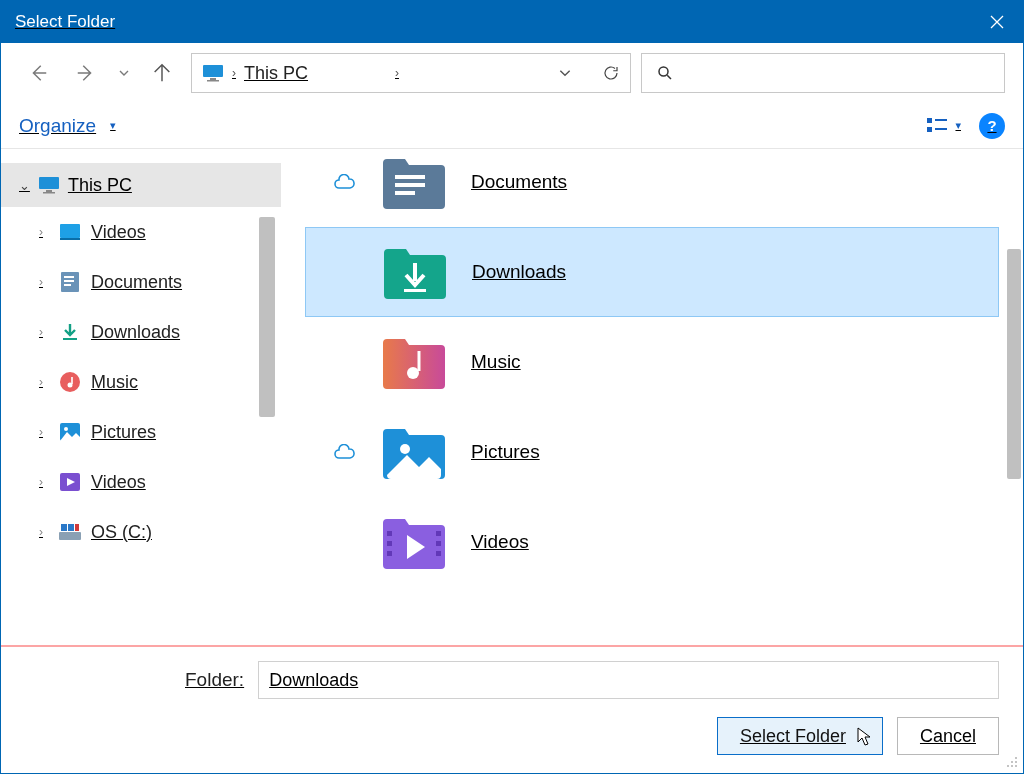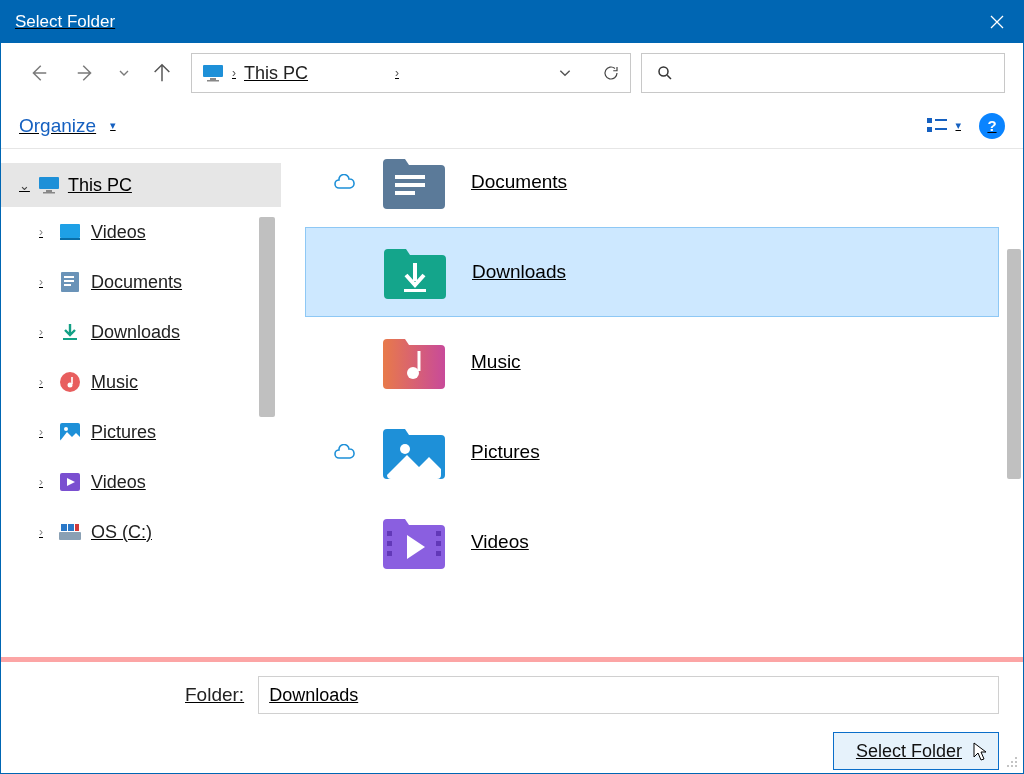--- a/index.html
+++ b/index.html
@@ -35,21 +35,21 @@
 .ticon { width: 22px; height: 22px; display: inline-flex; align-items: center; justify-content: center; }
 
 .content { flex: 1; position: relative; padding: 4px 24px; overflow: hidden; }
 .content-scroll { position: absolute; right: 2px; top: 100px; width: 14px; height: 230px; background: #c0c0c0; border-radius: 2px; }
 .grid-item { display: flex; align-items: center; gap: 24px; height: 90px; padding-left: 26px; cursor: pointer; font-size: 19px; }
 .grid-item.selected { background: #cde8ff; border: 1px solid #8ec8f5; }
 .cloud { width: 26px; display: flex; align-items: center; justify-content: center; }
 .cloud.empty { visibility: hidden; }
 .bigicon { width: 66px; height: 54px; display: flex; align-items: center; justify-content: center; }
 
-.bottom { border-top: 5px solid #fca5a5; padding: 14px 24px 3px 24px; }
+.bottom { border-top: 2px solid #fca5a5; padding: 14px 24px 18px 24px; }
 .folderrow { display: flex; align-items: center; gap: 14px; margin-bottom: 18px; }
 .folderrow label { font-size: 19px; color: #222; margin-left: 160px; }
 .folderrow input { flex: 1; height: 38px; border: 1px solid #d0d0d0; padding: 0 10px; font-size: 18px; outline: none; }
 .btnrow { display: flex; justify-content: flex-end; gap: 14px; align-items: center; }
 .btn { height: 38px; padding: 0 22px; border: 1px solid #b8b8b8; background: #fff; font-size: 18px; cursor: pointer; display: flex; align-items: center; position: relative; }
 .btn.primary { background: #e6f2fb; border-color: #0a6ec9; color: #111; padding-right: 36px; }
 .btn .cursor { position: absolute; right: 8px; top: 8px; }
 
 .resizer { position: absolute; right: 6px; bottom: 6px; color: #b0b0b0; }
 
@@ -332,20 +332,23 @@
     </div>
     <div class="btnrow">
       <button class="btn primary">
         <span>Select Folder</span>
         <span class="cursor">
           <svg width="18" height="22" viewBox="0 0 18 22">
               <path d="M2 2 L2 16 L6 12 L9 19 L12 18 L9 11 L14 11 Z" fill="#fff" stroke="#000" stroke-width="1"></path>
             </svg>
         </span>
       </button>
+      <button class="btn">
+        <span>Cancel</span>
+      </button>
     </div>
     <span class="resizer">
       <svg width="14" height="14" viewBox="0 0 14 14">
           <circle cx="12" cy="4" r="1" fill="#b0b0b0"></circle>
           <circle cx="8" cy="8" r="1" fill="#b0b0b0"></circle>
           <circle cx="12" cy="8" r="1" fill="#b0b0b0"></circle>
           <circle cx="4" cy="12" r="1" fill="#b0b0b0"></circle>
           <circle cx="8" cy="12" r="1" fill="#b0b0b0"></circle>
           <circle cx="12" cy="12" r="1" fill="#b0b0b0"></circle>
         </svg>

